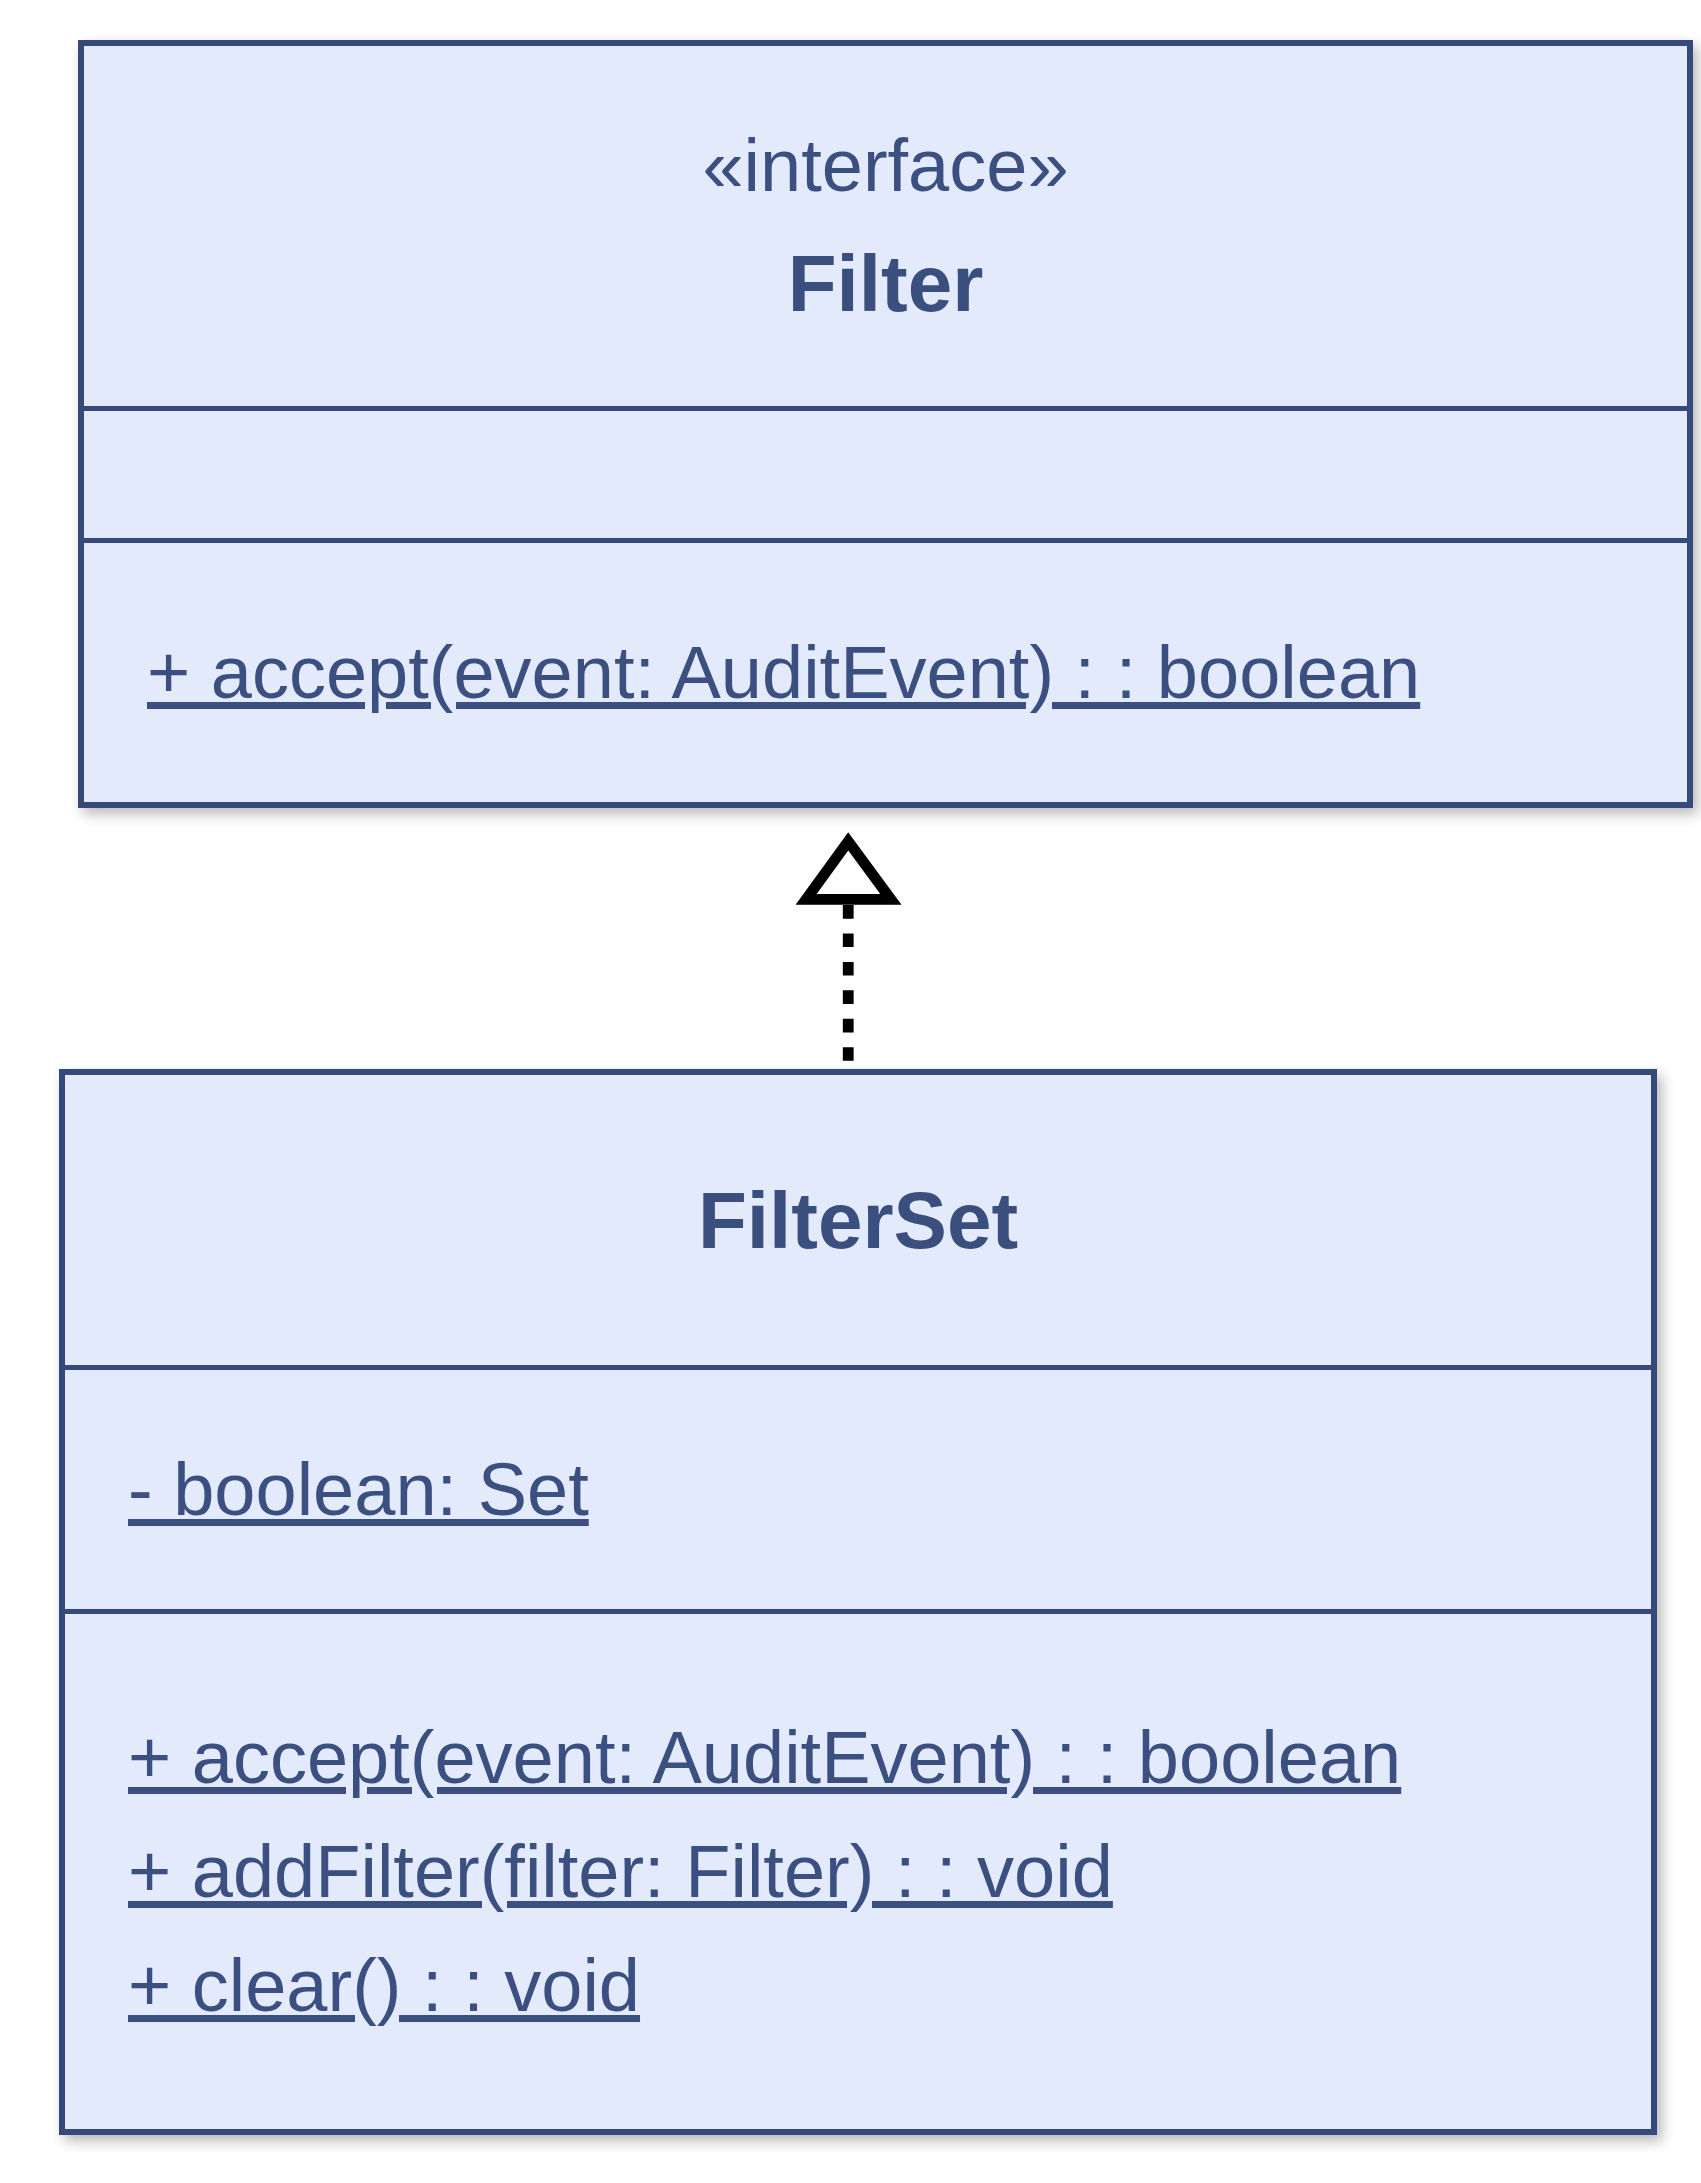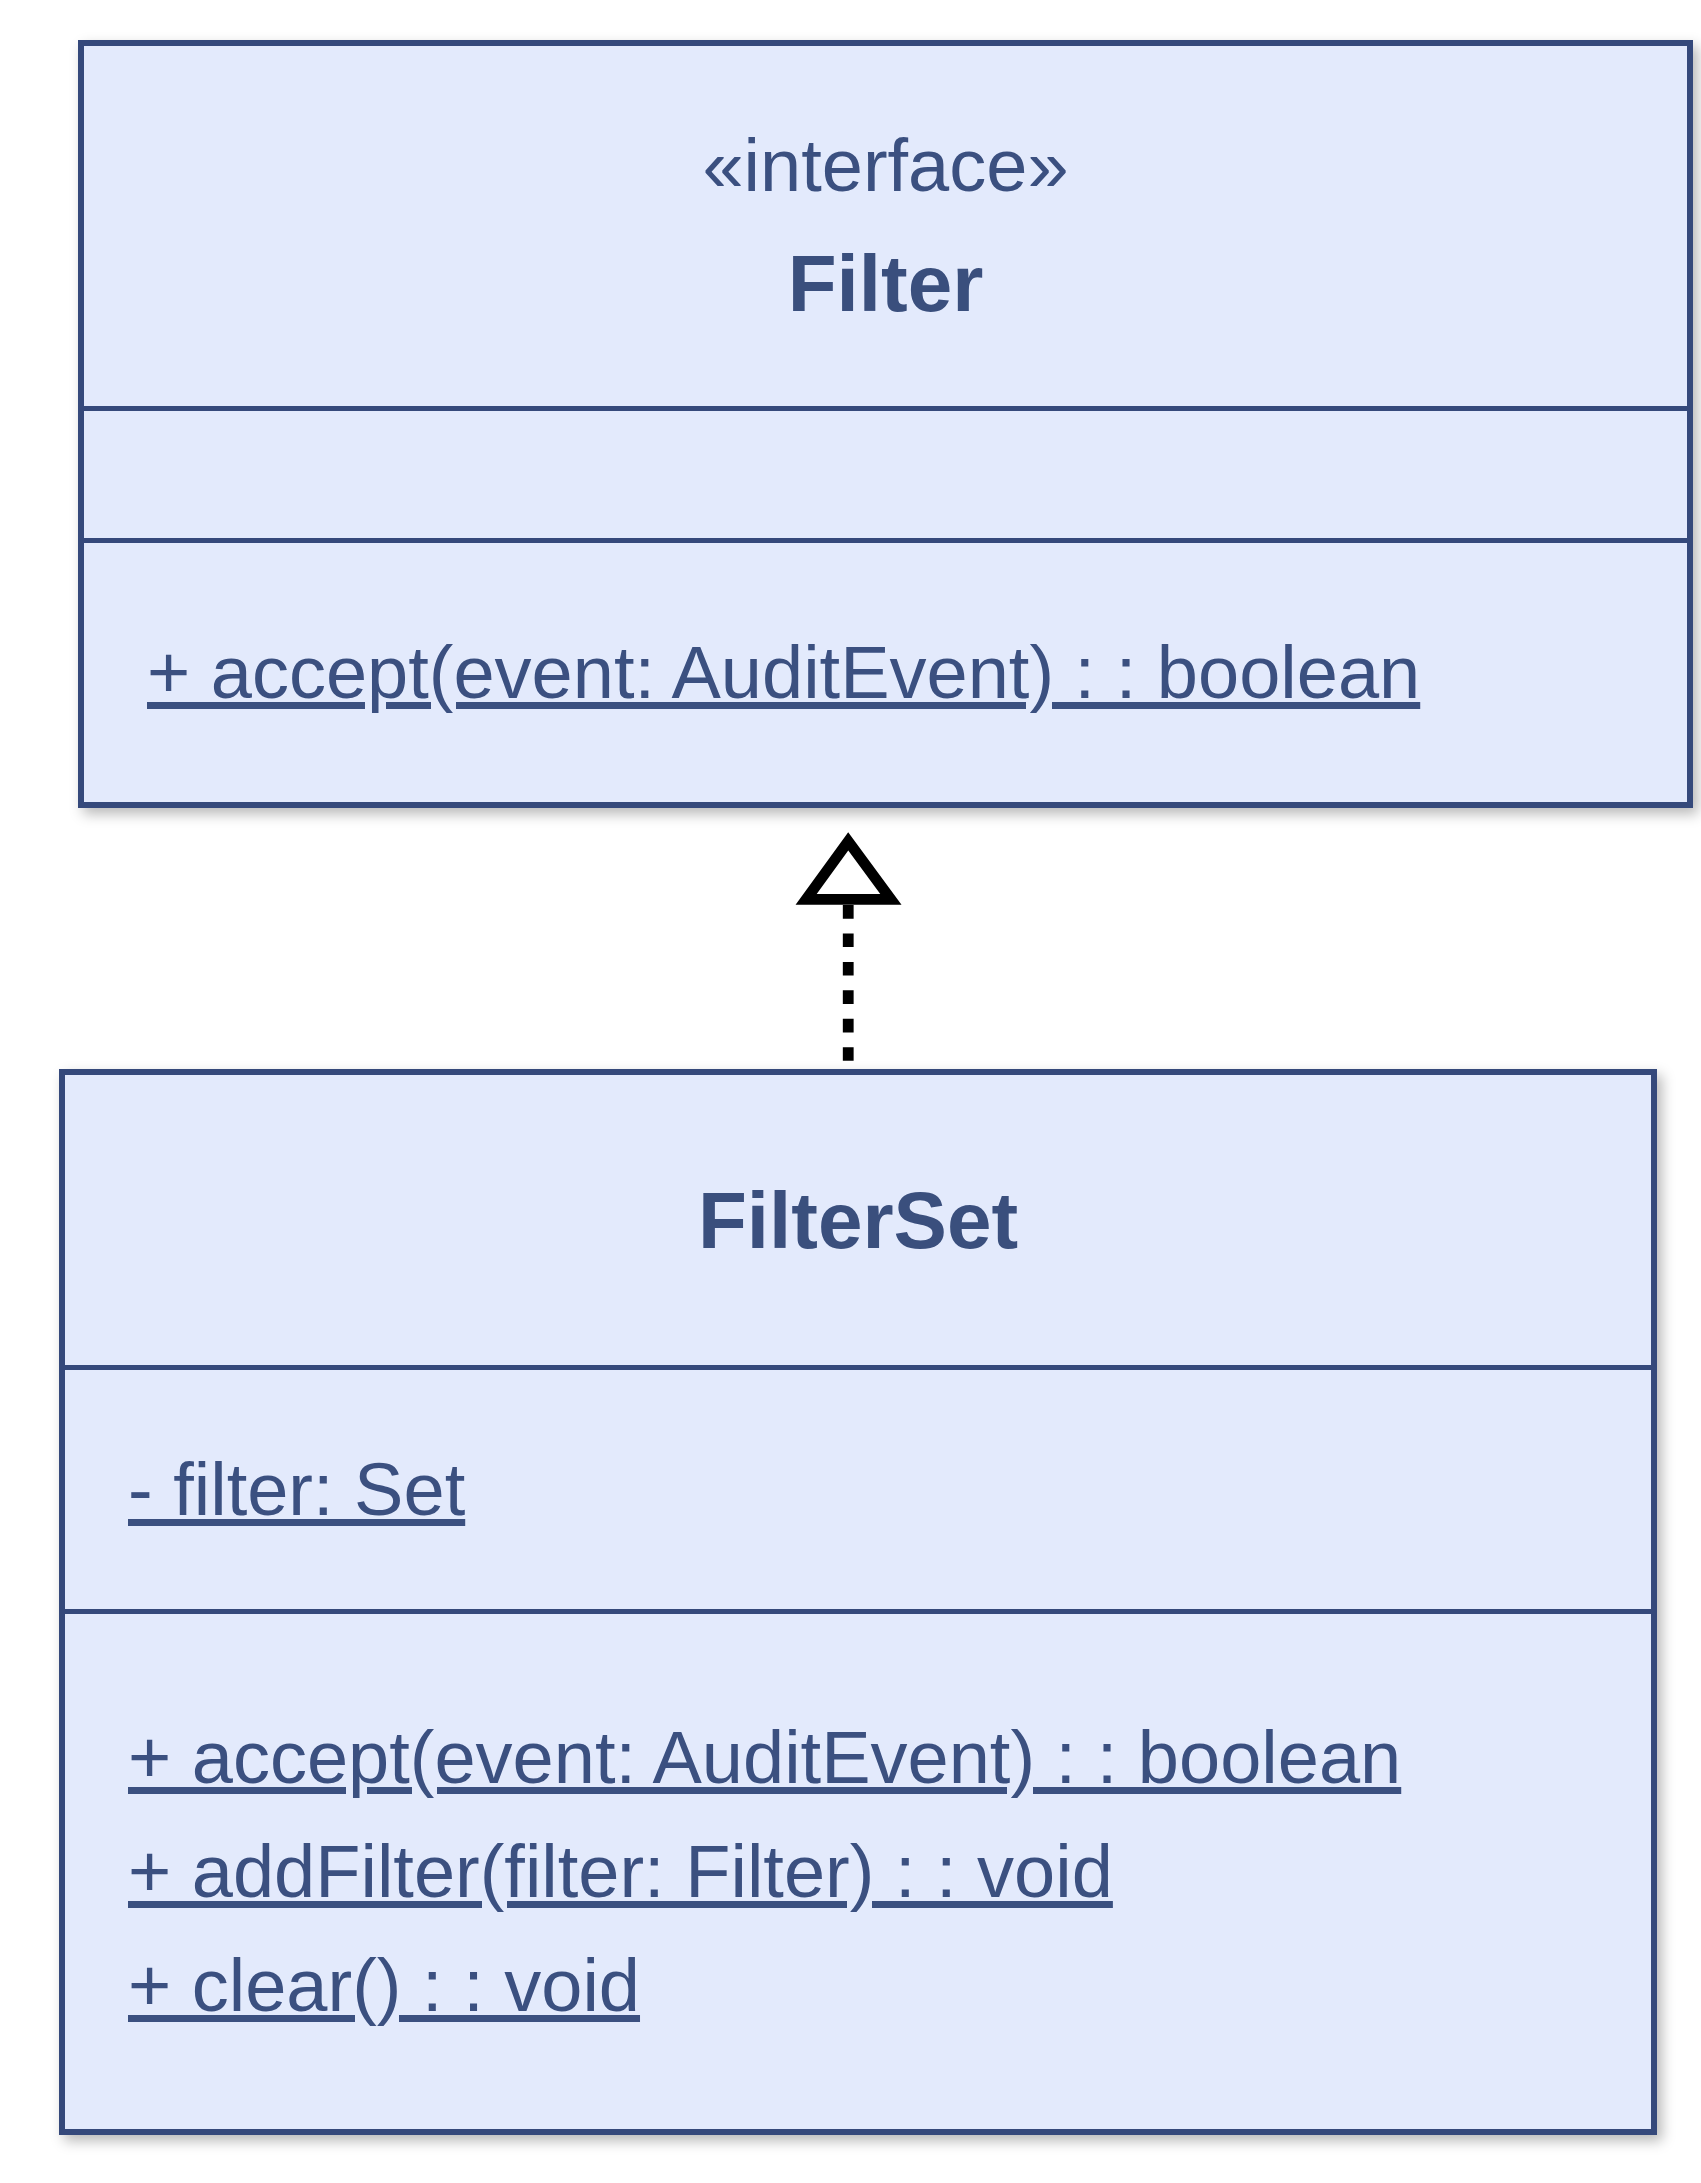--- a/index.html
+++ b/index.html
@@ -74,21 +74,21 @@
   <svg id="relationship-arrow" viewBox="0 0 2992 3840">
     <line x1="1492" y1="1592" x2="1492" y2="1880" stroke="#000000" stroke-width="19" stroke-dasharray="24 26"></line>
     <polygon points="1492,1480 1418,1582 1567,1582" fill="#ffffff" stroke="#000000" stroke-width="19" stroke-linejoin="miter"></polygon>
   </svg>
 
   <div class="uml-box" id="filterset-box">
     <div class="compartment name-compartment">
       <div class="class-name">FilterSet</div>
     </div>
     <div class="compartment attr-compartment">
-      <div class="member-line">- filter: Set</div>
+      <div class="member-line">- boolean: Set</div>
     </div>
     <div class="compartment method-compartment">
       <div class="member-line">+ accept(event: AuditEvent) : : boolean</div>
       <div class="member-line">+ addFilter(filter: Filter) : : void</div>
       <div class="member-line">+ clear() : : void</div>
     </div>
   </div>
 
 </div>
 

